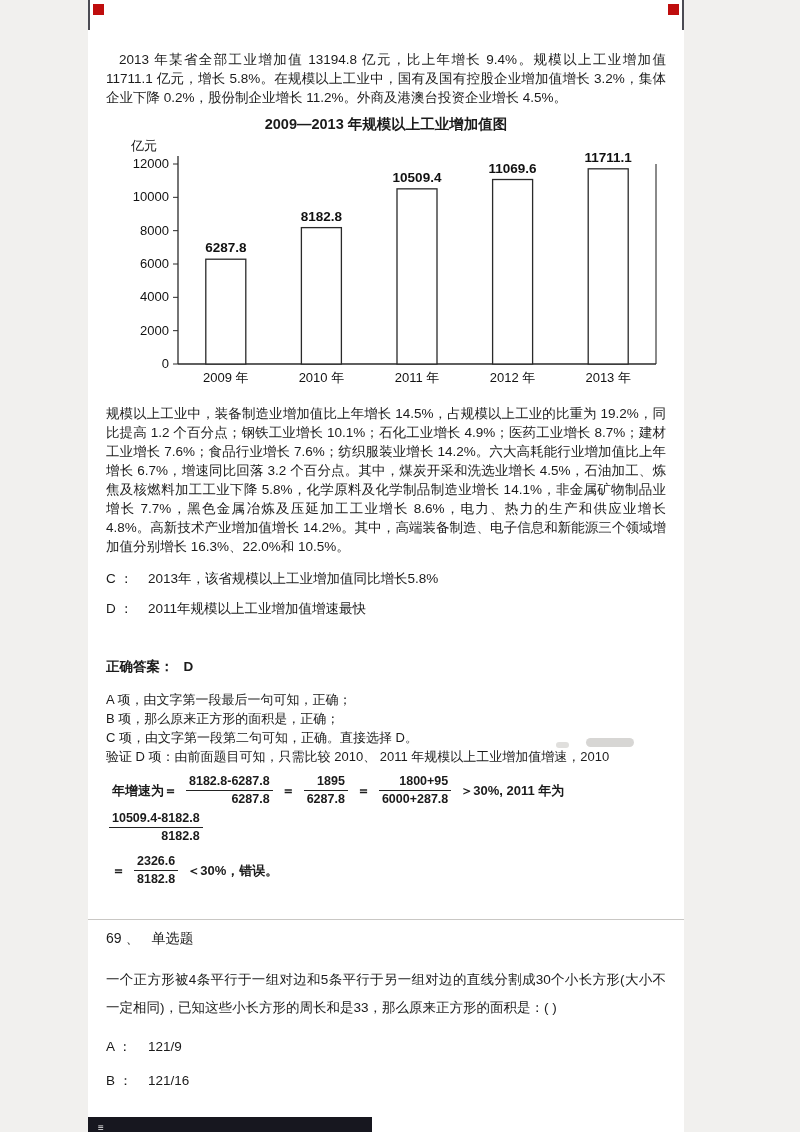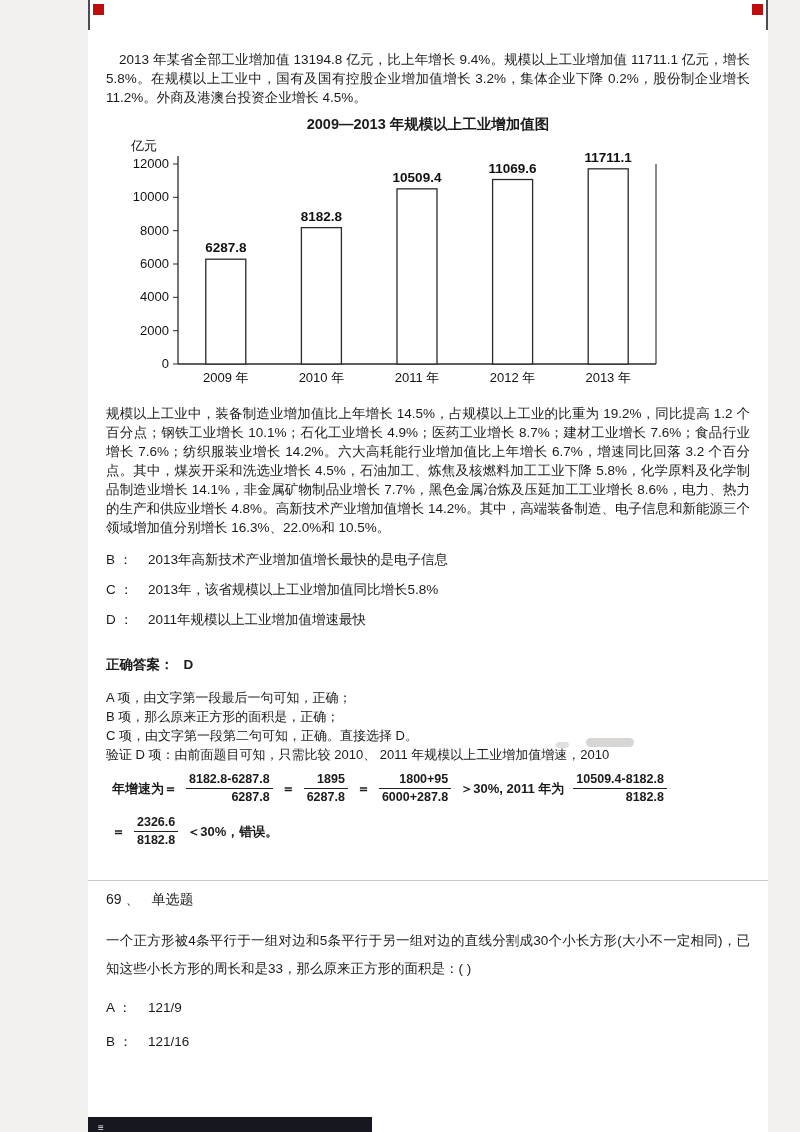--- a/index.html
+++ b/index.html
@@ -4,21 +4,21 @@
 <style>
   html,body { margin:0; padding:0; }
   body {
     width:800px; height:1132px; position:relative;
     background:#f1f0ee;
     font-family:"Liberation Sans","DejaVu Sans",sans-serif;
     color:#1b1b1b;
     overflow:hidden;
   }
   .page {
-    position:absolute; left:88px; top:0; width:680px; height:1132px;
+    position:absolute; left:88px; top:0; width:596px; height:1132px;
     background:#ffffff;
   }
   .corner { position:absolute; top:4px; width:11px; height:11px; background:#bf0d0d; }
   .corner-left { left:5px; }
   .corner-right { right:5px; }
   .edge { position:absolute; top:0; width:2px; height:30px; background:#4b4b53; }
   .edge-left { left:0; }
   .edge-right { right:0; }
 
   .content { padding:50px 18px 0 18px; }
@@ -33,21 +33,21 @@
     text-align:center; font-weight:bold; font-size:14.5px; margin:2px 0 2px 0;
   }
   .chart-wrap { text-align:left; padding-left:8px; }
   svg text { font-family:"Liberation Sans","DejaVu Sans",sans-serif; fill:#111; }
 
   .options { margin-top:14px; }
   .option { margin:12px 0; font-size:13.5px; }
   .opt-label { display:inline-block; min-width:28px; margin-right:14px; }
   .opt-bold .opt-text { font-weight:bold; }
 
-  .answer-row { margin-top:27px; font-size:13.5px; font-weight:bold; }
+  .answer-row { margin-top:40px; font-size:13.5px; font-weight:bold; }
   .answer-val { margin-left:10px; }
 
   .exp-heading { margin-top:28px; font-size:13.5px; font-weight:bold; }
   .exp-lines { margin-top:14px; }
   .exp-line { font-size:13px; line-height:19px; }
 
   .exp-formula { font-size:13px; line-height:20px; margin-top:6px; font-weight:600; }
   .ft { margin:0 6px; vertical-align:middle;text-align:right; }
   .frac {
     display:inline-block; text-align:right; vertical-align:middle;
@@ -125,23 +125,20 @@
             <text x="494.2" y="25.814999999999998" font-size="13.5" text-anchor="middle" font-weight="600">11711.1</text>
             <text x="494.2" y="246" font-size="13" text-anchor="middle">2013 年</text>
           </svg>
       </div>
     </div>
 
     <p class="para">规模以上工业中，装备制造业增加值比上年增长 14.5%，占规模以上工业的比重为 19.2%，同比提高 1.2 个百分点；钢铁工业增长 10.1%；石化工业增长 4.9%；医药工业增长 8.7%；建材工业增长 7.6%；食品行业增长 7.6%；纺织服装业增长 14.2%。六大高耗能行业增加值比上年增长 6.7%，增速同比回落 3.2 个百分点。其中，煤炭开采和洗选业增长 4.5%，石油加工、炼焦及核燃料加工工业下降 5.8%，化学原料及化学制品制造业增长 14.1%，非金属矿物制品业增长 7.7%，黑色金属冶炼及压延加工工业增长 8.6%，电力、热力的生产和供应业增长 4.8%。高新技术产业增加值增长 14.2%。其中，高端装备制造、电子信息和新能源三个领域增加值分别增长 16.3%、22.0%和 10.5%。</p>
 
     <div class="options">
       <div class="option">
-        <span class="opt-label">B ：</span><span class="opt-text">2013年高新技术产业增加值增长最快的是电子信息</span>
-      </div>
-      <div class="option">
         <span class="opt-label">C ：</span><span class="opt-text">2013年，该省规模以上工业增加值同比增长5.8%</span>
       </div>
       <div class="option">
         <span class="opt-label">D ：</span><span class="opt-text">2011年规模以上工业增加值增速最快</span>
       </div>
     </div>
 
     <div class="answer-row">
       <span>正确答案：</span><span class="answer-val">D</span>
     </div>

